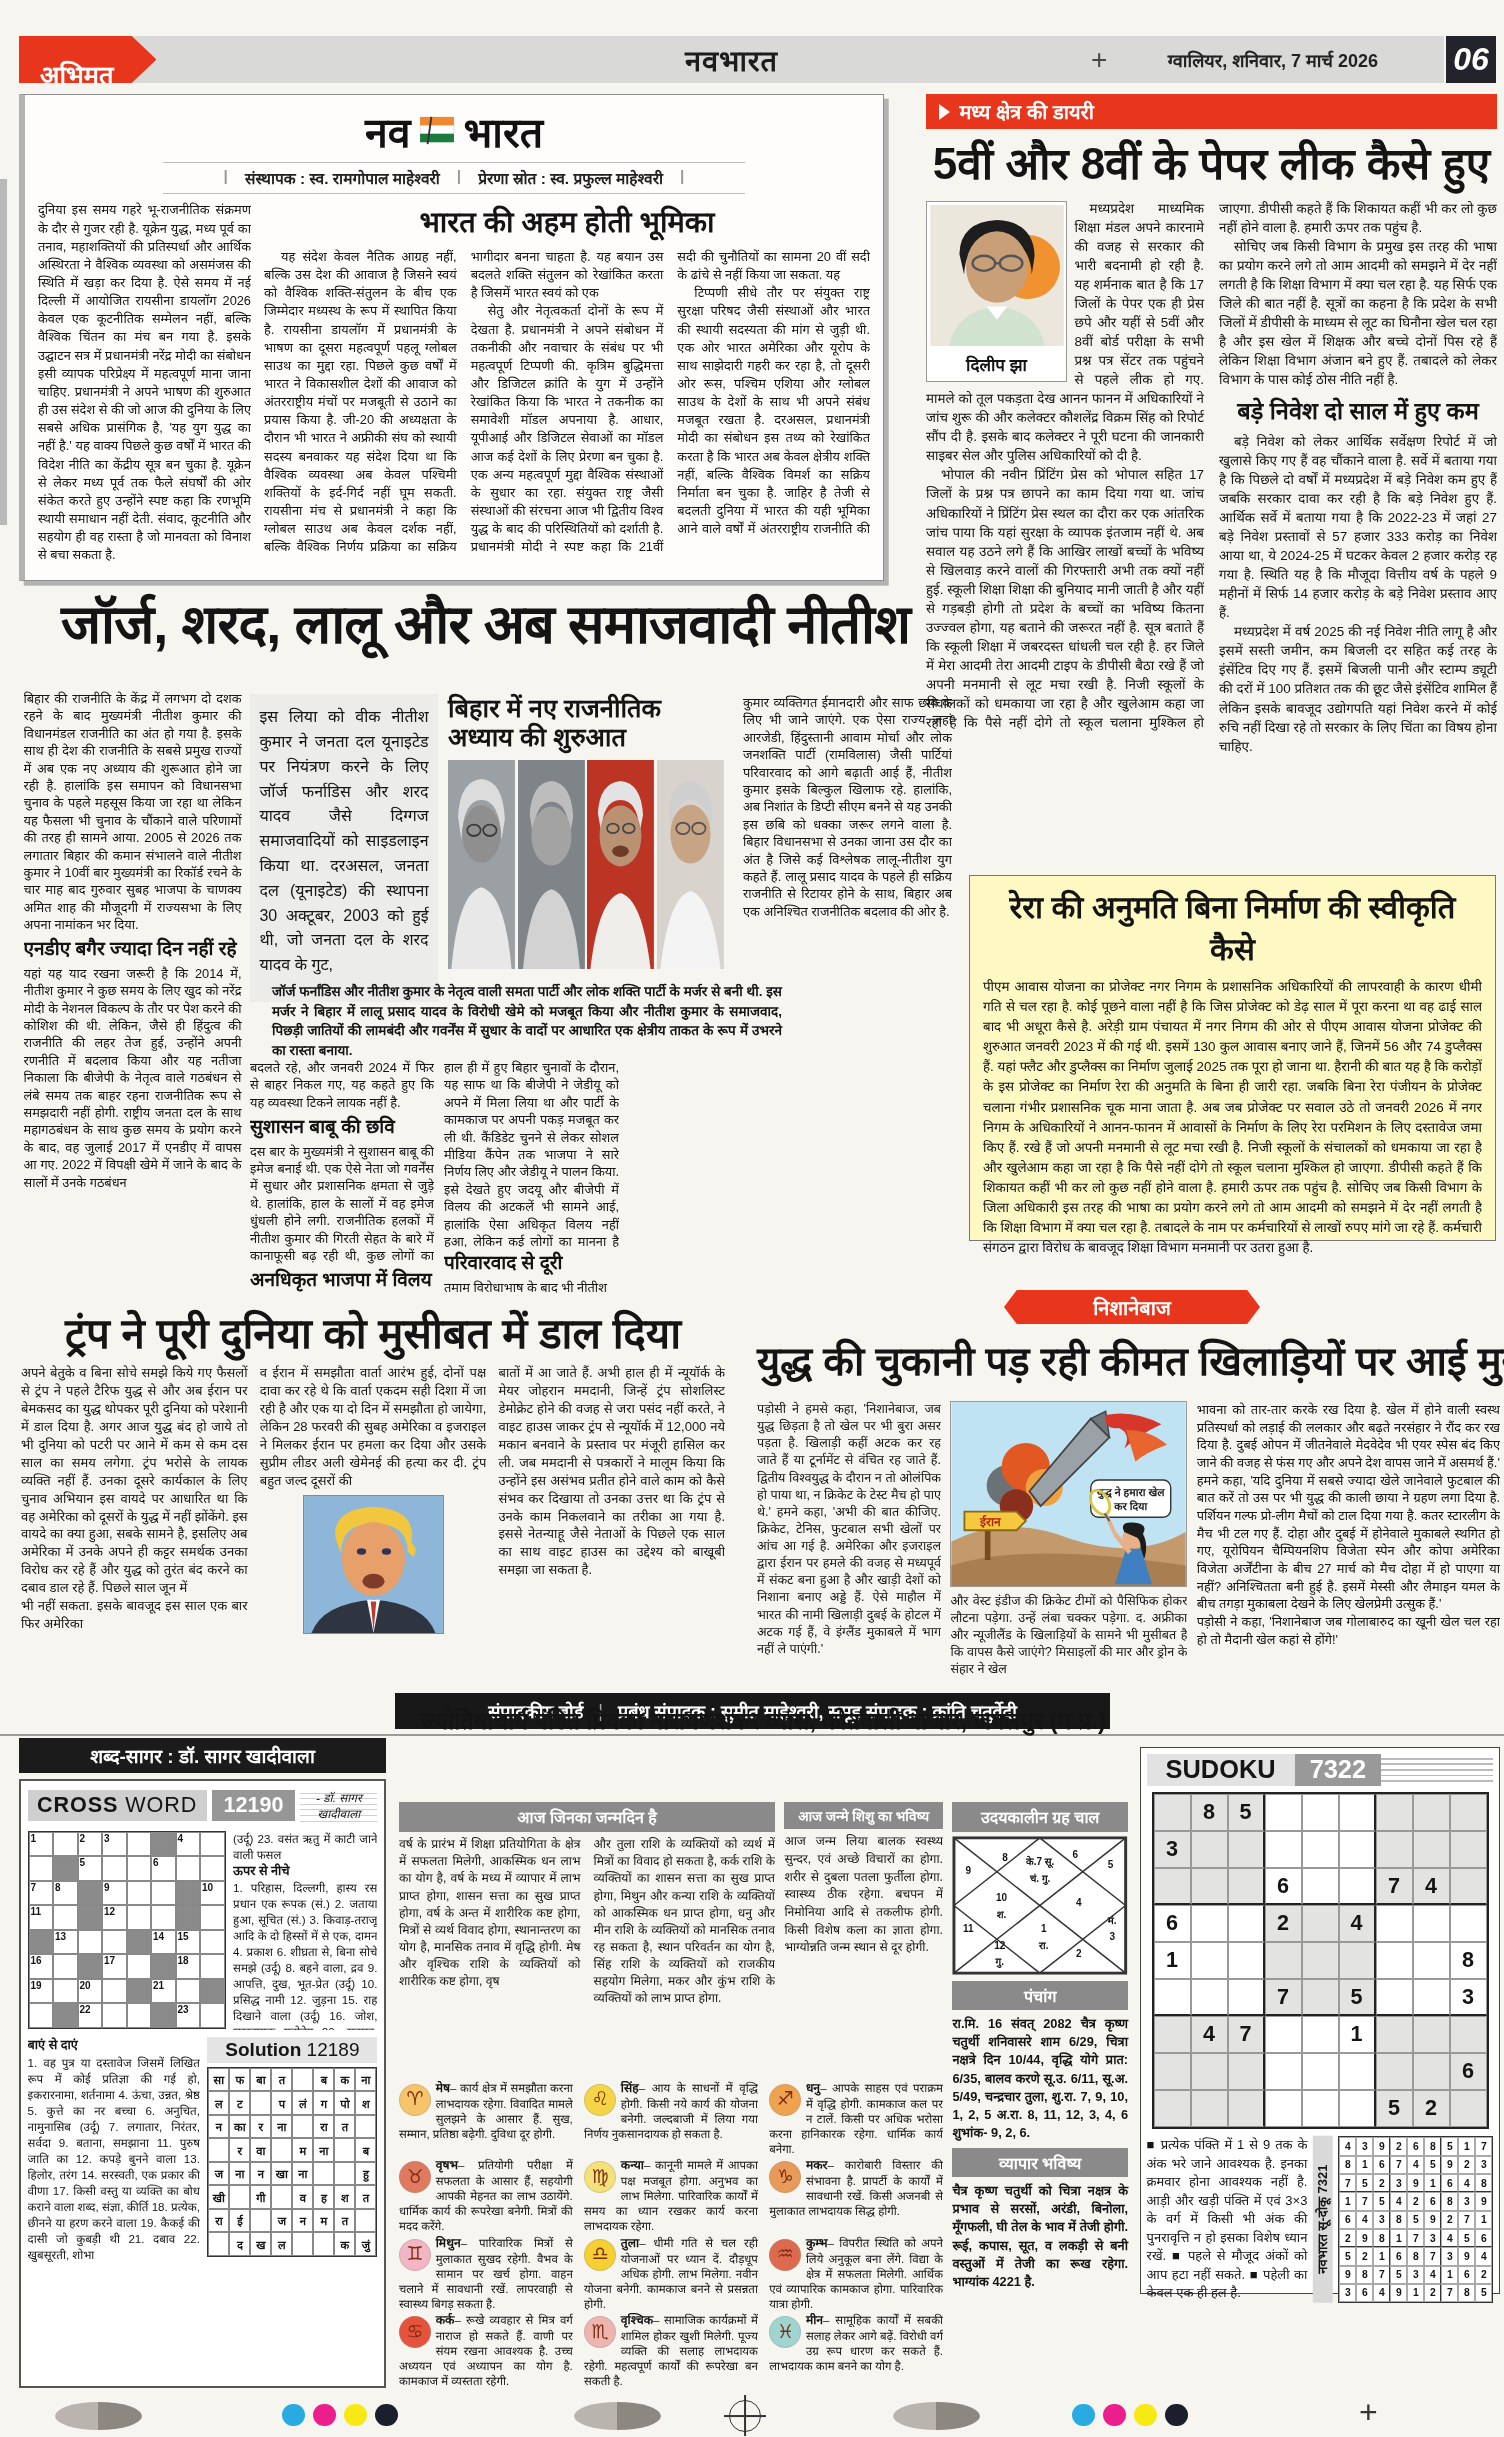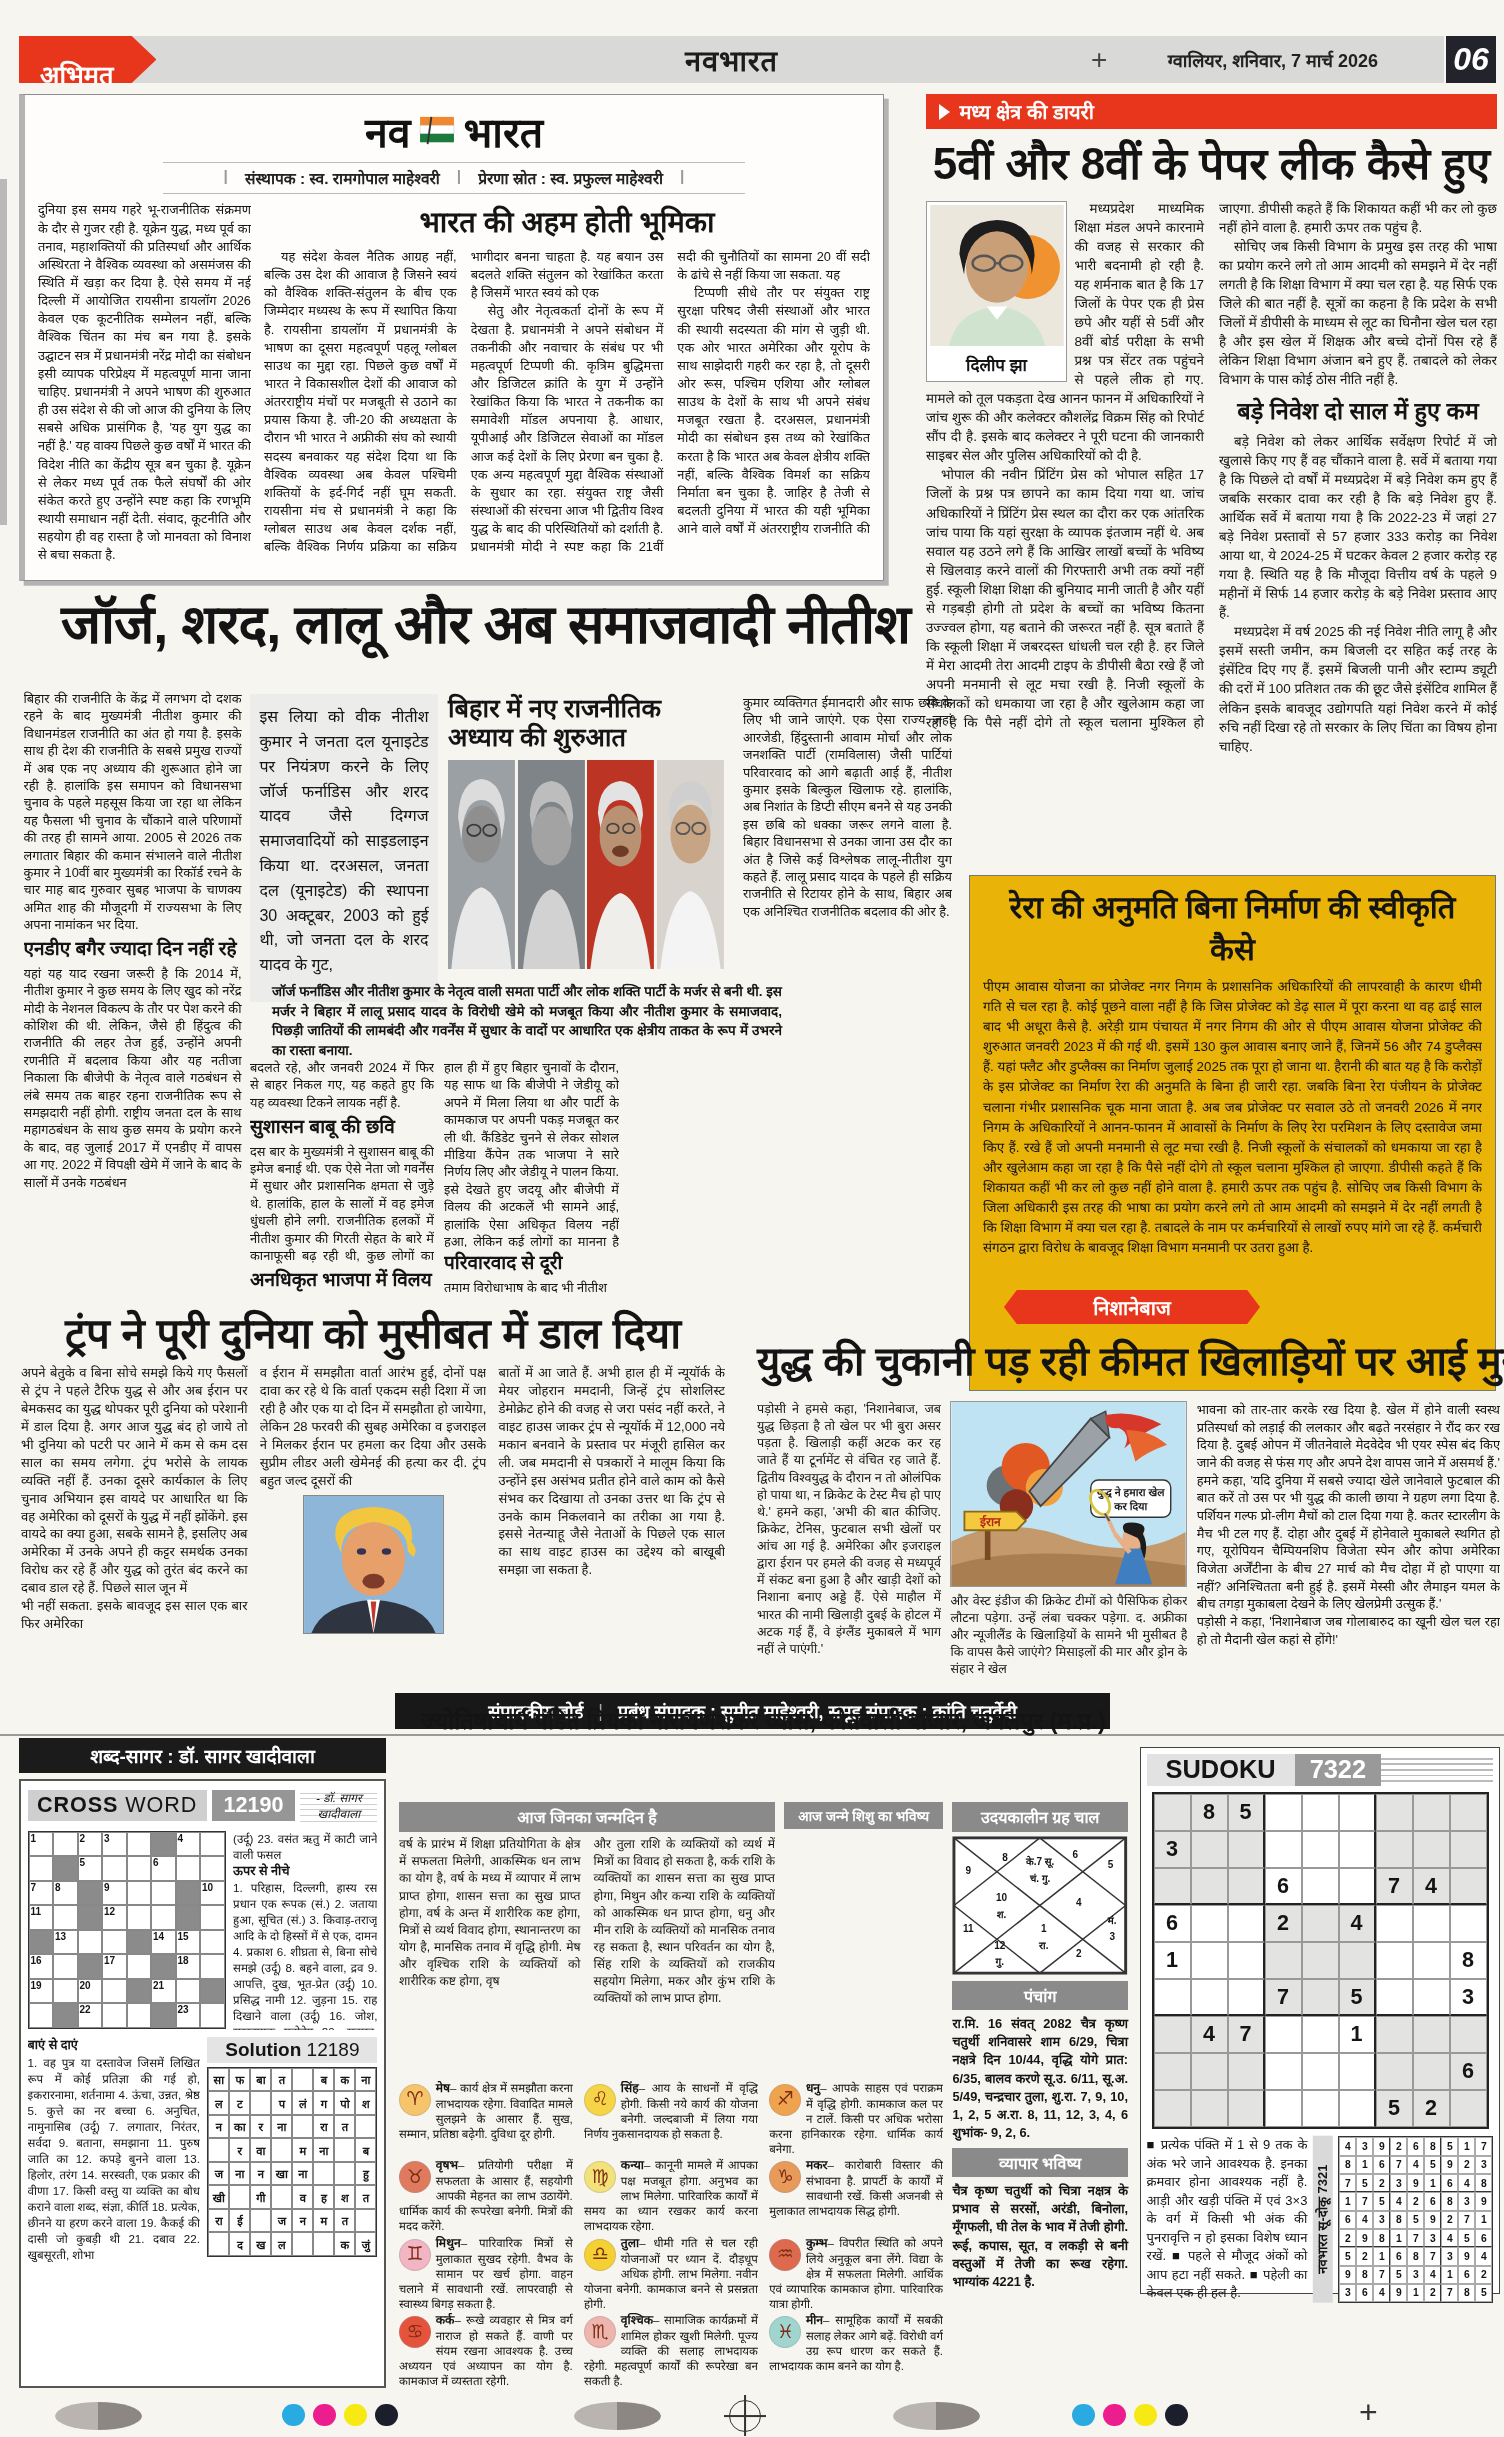--- a/index.html
+++ b/index.html
@@ -50,21 +50,21 @@
   .diary-head { left:926px; top:132px; width:571px; text-align:center; font-size:44px;
                 font-weight:800; white-space:nowrap; }
   .diary-body { left:926px; top:199px; width:571px; height:670px; column-count:2; column-gap:15px;
                 font-size:13.4px; line-height:1.42; overflow:hidden; }
   .diary-body h3 { text-align:center; font-size:23.5px; font-weight:800; padding:5.6px 0 3.8px 0; }
   .diary-body p { text-indent:15px; }
   .author-card { float:left; width:141px; margin:1.9px 7.5px 3.8px 0; border:0.9px solid #999; padding:2.8px; background:#fff; }
   .author-card .nm { text-align:center; font-weight:800; font-size:17px; padding:2.8px 0 0.9px 0; }
 
   
-  .rerabox { left:969px; top:875px; width:527px; height:516px; background:#eab308;
+  .rerabox { left:969px; top:875px; width:527px; height:366px; background:#fef9c3;
              border:0.9px solid #777; padding:9.4px 13px; }
   .rerabox h2 { text-align:center; font-size:31px; font-weight:800; margin-bottom:7.5px; }
   .rerabox .bd { font-size:13.4px; line-height:1.5; height:329px; overflow:hidden; }
 
   
   .nitish-head { left:21px; top:585px; width:929px; text-align:center; font-size:54px;
                  font-weight:800; white-space:nowrap; letter-spacing:-0.9px; }
   .ncol { display:flex; flex-direction:column; font-size:12.8px; line-height:1.36; }
   .ncol .fill { flex:1; overflow:hidden; }
   .ncol h3 { font-size:19px; font-weight:800; padding:2.8px 0; }
@@ -623,20 +623,21 @@
     <div class="astro-r1">
       <div class="bday">
         <div class="graybar">आज जिनका जन्मदिन है</div>
         <div class="bday-cols">
           <p>वर्ष के प्रारंभ में शिक्षा प्रतियोगिता के क्षेत्र में सफलता मिलेगी, आकस्मिक धन लाभ का योग है, वर्ष के मध्य में व्यापार में लाभ प्राप्त होगा, शासन सत्ता का सुख प्राप्त होगा, वर्ष के अन्त में शारीरिक कष्ट होगा, मित्रों से व्यर्थ विवाद होगा, स्थानान्तरण का योग है, मानसिक तनाव में वृद्धि होगी. मेष और वृश्चिक राशि के व्यक्तियों को शारीरिक कष्ट होगा, वृष</p>
           <p>और तुला राशि के व्यक्तियों को व्यर्थ में मित्रों का विवाद हो सकता है, कर्क राशि के व्यक्तियों का शासन सत्ता का सुख प्राप्त होगा, मिथुन और कन्या राशि के व्यक्तियों को आकस्मिक धन प्राप्त होगा, धनु और मीन राशि के व्यक्तियों को मानसिक तनाव रह सकता है, स्थान परिवर्तन का योग है, सिंह राशि के व्यक्तियों को राजकीय सहयोग मिलेगा, मकर और कुंभ राशि के व्यक्तियों को लाभ प्राप्त होगा.</p>
         </div>
       </div>
       <div class="baby">
         <div class="graybar" style="font-size:13.6px;">आज जन्मे शिशु का भविष्य</div>
+        <div class="bd">आज जन्म लिया बालक स्वस्थ्य सुन्दर, एवं अच्छे विचारों का होगा. शरीर से दुबला पतला फुर्तीला होगा. स्वास्थ्य ठीक रहेगा. बचपन में निमोनिया आदि से तकलीफ होगी. किसी विशेष कला का ज्ञाता होगा. भाग्योन्नति जन्म स्थान से दूर होगी.</div>
       </div>
     </div>
     <div class="zodiac">
 
         <div class="zi">
           <span class="zi-icon" style="background: rgb(246, 196, 106);">♈</span>
           <b>मेष</b>–
           <span>कार्य क्षेत्र में समझौता करना लाभदायक रहेगा. विवादित मामले सुलझने के आसार हैं. सुख, सम्मान, प्रतिष्ठा बढ़ेगी. दुविधा दूर होगी.</span>
         </div>
 

